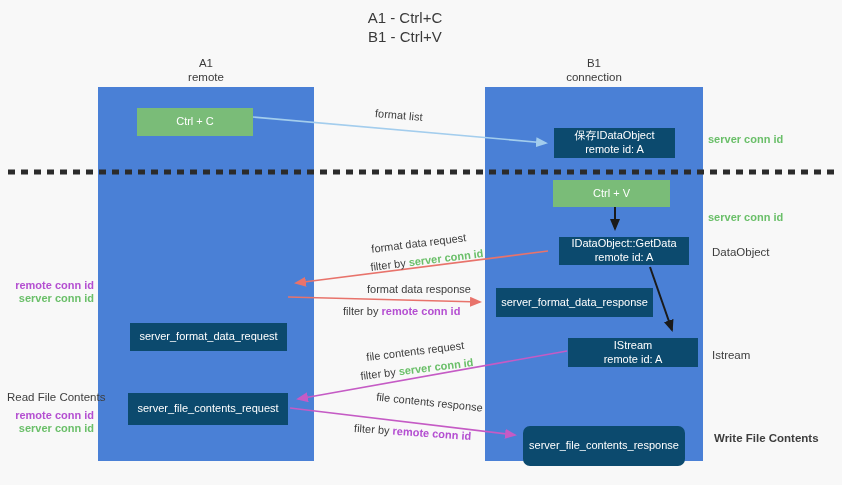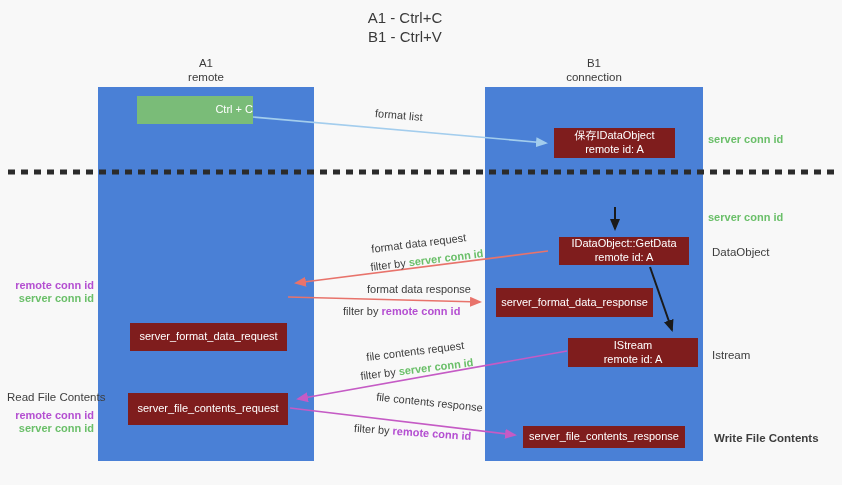--- a/index.html
+++ b/index.html
@@ -13,21 +13,21 @@
   .lane-header { position:absolute; width:100px; top:56px; text-align:center;
                  font-size:11.5px; color:#3a3a3a; line-height:1.25; }
   .lane { position:absolute; top:87px; height:374px; background:#4a80d6; z-index:1; }
   .lane-left  { left:98px;  width:216px; }
   .lane-right { left:485px; width:218px; }
   svg.overlay { position:absolute; left:0; top:0; z-index:2; }
   .box { position:absolute; z-index:3; display:flex; flex-direction:column;
          align-items:center; justify-content:center; color:#fff;
          text-align:center; font-size:11px; line-height:1.25; white-space:nowrap; }
   .green  { background:#7abc78; }
-  .orange { background:#7f1d1d; }
+  .orange { background:#0c4a6e; }
   .mid-label { position:absolute; z-index:3; font-size:11px; color:#3d3d3d; white-space:nowrap; }
   .side-label { position:absolute; z-index:3; font-size:11.5px; color:#3d3d3d; white-space:nowrap; }
   .conn-ids { position:absolute; z-index:3; left:0; width:94px; text-align:right;
               font-size:11px; font-weight:bold; line-height:1.2; white-space:nowrap; }
   .green-t  { color:#6abf69; font-weight:bold; }
   .purple-t { color:#b44fd1; font-weight:bold; }
   .rot-up   { transform:rotate(-7deg); }
   .rot-dn6  { transform:rotate(6deg); }
   .rot-dn4  { transform:rotate(4deg); }
   .rot-dn5  { transform:rotate(5deg); }
@@ -74,29 +74,32 @@
 
     <line x1="253" y1="117" x2="546" y2="143" stroke="#a3cded" stroke-width="1.6" marker-end="url(#m-blue)"></line>
     <line x1="615" y1="207" x2="615" y2="229" stroke="#1a1a1a" stroke-width="2" marker-end="url(#m-black)"></line>
     <line x1="548" y1="251" x2="296" y2="283" stroke="#e8736b" stroke-width="1.6" marker-end="url(#m-salmon)"></line>
     <line x1="288" y1="297" x2="480" y2="302" stroke="#e8736b" stroke-width="1.6" marker-end="url(#m-salmon)"></line>
     <line x1="650" y1="267" x2="672" y2="330" stroke="#1a1a1a" stroke-width="2" marker-end="url(#m-black)"></line>
     <line x1="567" y1="351" x2="298" y2="399" stroke="#c55bc5" stroke-width="1.6" marker-end="url(#m-magenta)"></line>
     <line x1="290" y1="408" x2="515" y2="435" stroke="#c55bc5" stroke-width="1.6" marker-end="url(#m-magenta)"></line>
   </svg>
 
-  <div class="box green" style="left:137px; top:96px; width:116px; height:28px;align-items:flex-end;">
+  <div class="box green" style="left:137px; top:108px; width:116px; height:28px;">
     <div>Ctrl + C</div>
   </div>
 
   <div class="box orange" style="left:554px; top:128px; width:121px; height:30px;">
     <div>保存IDataObject</div>
     <div>remote id: A</div>
   </div>
 
+  <div class="box green" style="left:553px; top:180px; width:117px; height:27px;">
+    <div>Ctrl + V</div>
+  </div>
 
   <div class="box orange" style="left:559px; top:237px; width:130px; height:28px;text-align:right;">
     <div>IDataObject::GetData</div>
     <div>remote id: A</div>
   </div>
 
   <div class="box orange" style="left:130px; top:275px; width:157px; height:28px;margin-top:48px;">
     <div>server_format_data_request</div>
   </div>
 
@@ -106,21 +109,21 @@
 
   <div class="box orange" style="left:568px; top:338px; width:130px; height:29px;">
     <div>IStream</div>
     <div>remote id: A</div>
   </div>
 
   <div class="box orange" style="left:128px; top:393px; width:160px; height:32px;">
     <div>server_file_contents_request</div>
   </div>
 
-  <div class="box orange" style="left:523px; top:426px; width:162px; height:22px;">
+  <div class="box orange" style="left:523px; top:426px; width:162px; height:40px;border-radius:7px;">
     <div>server_file_contents_response</div>
   </div>
 
   <div class="mid-label rot-dn5" style="left:375px; top:109px;">format list</div>
 
   <div class="mid-label rot-up" style="left:371px; top:237px;">format data request</div>
   <div class="mid-label rot-up" style="left:370px; top:254px;">
     <span>filter by</span>
     <span class="green-t">server conn id</span>
   </div>

